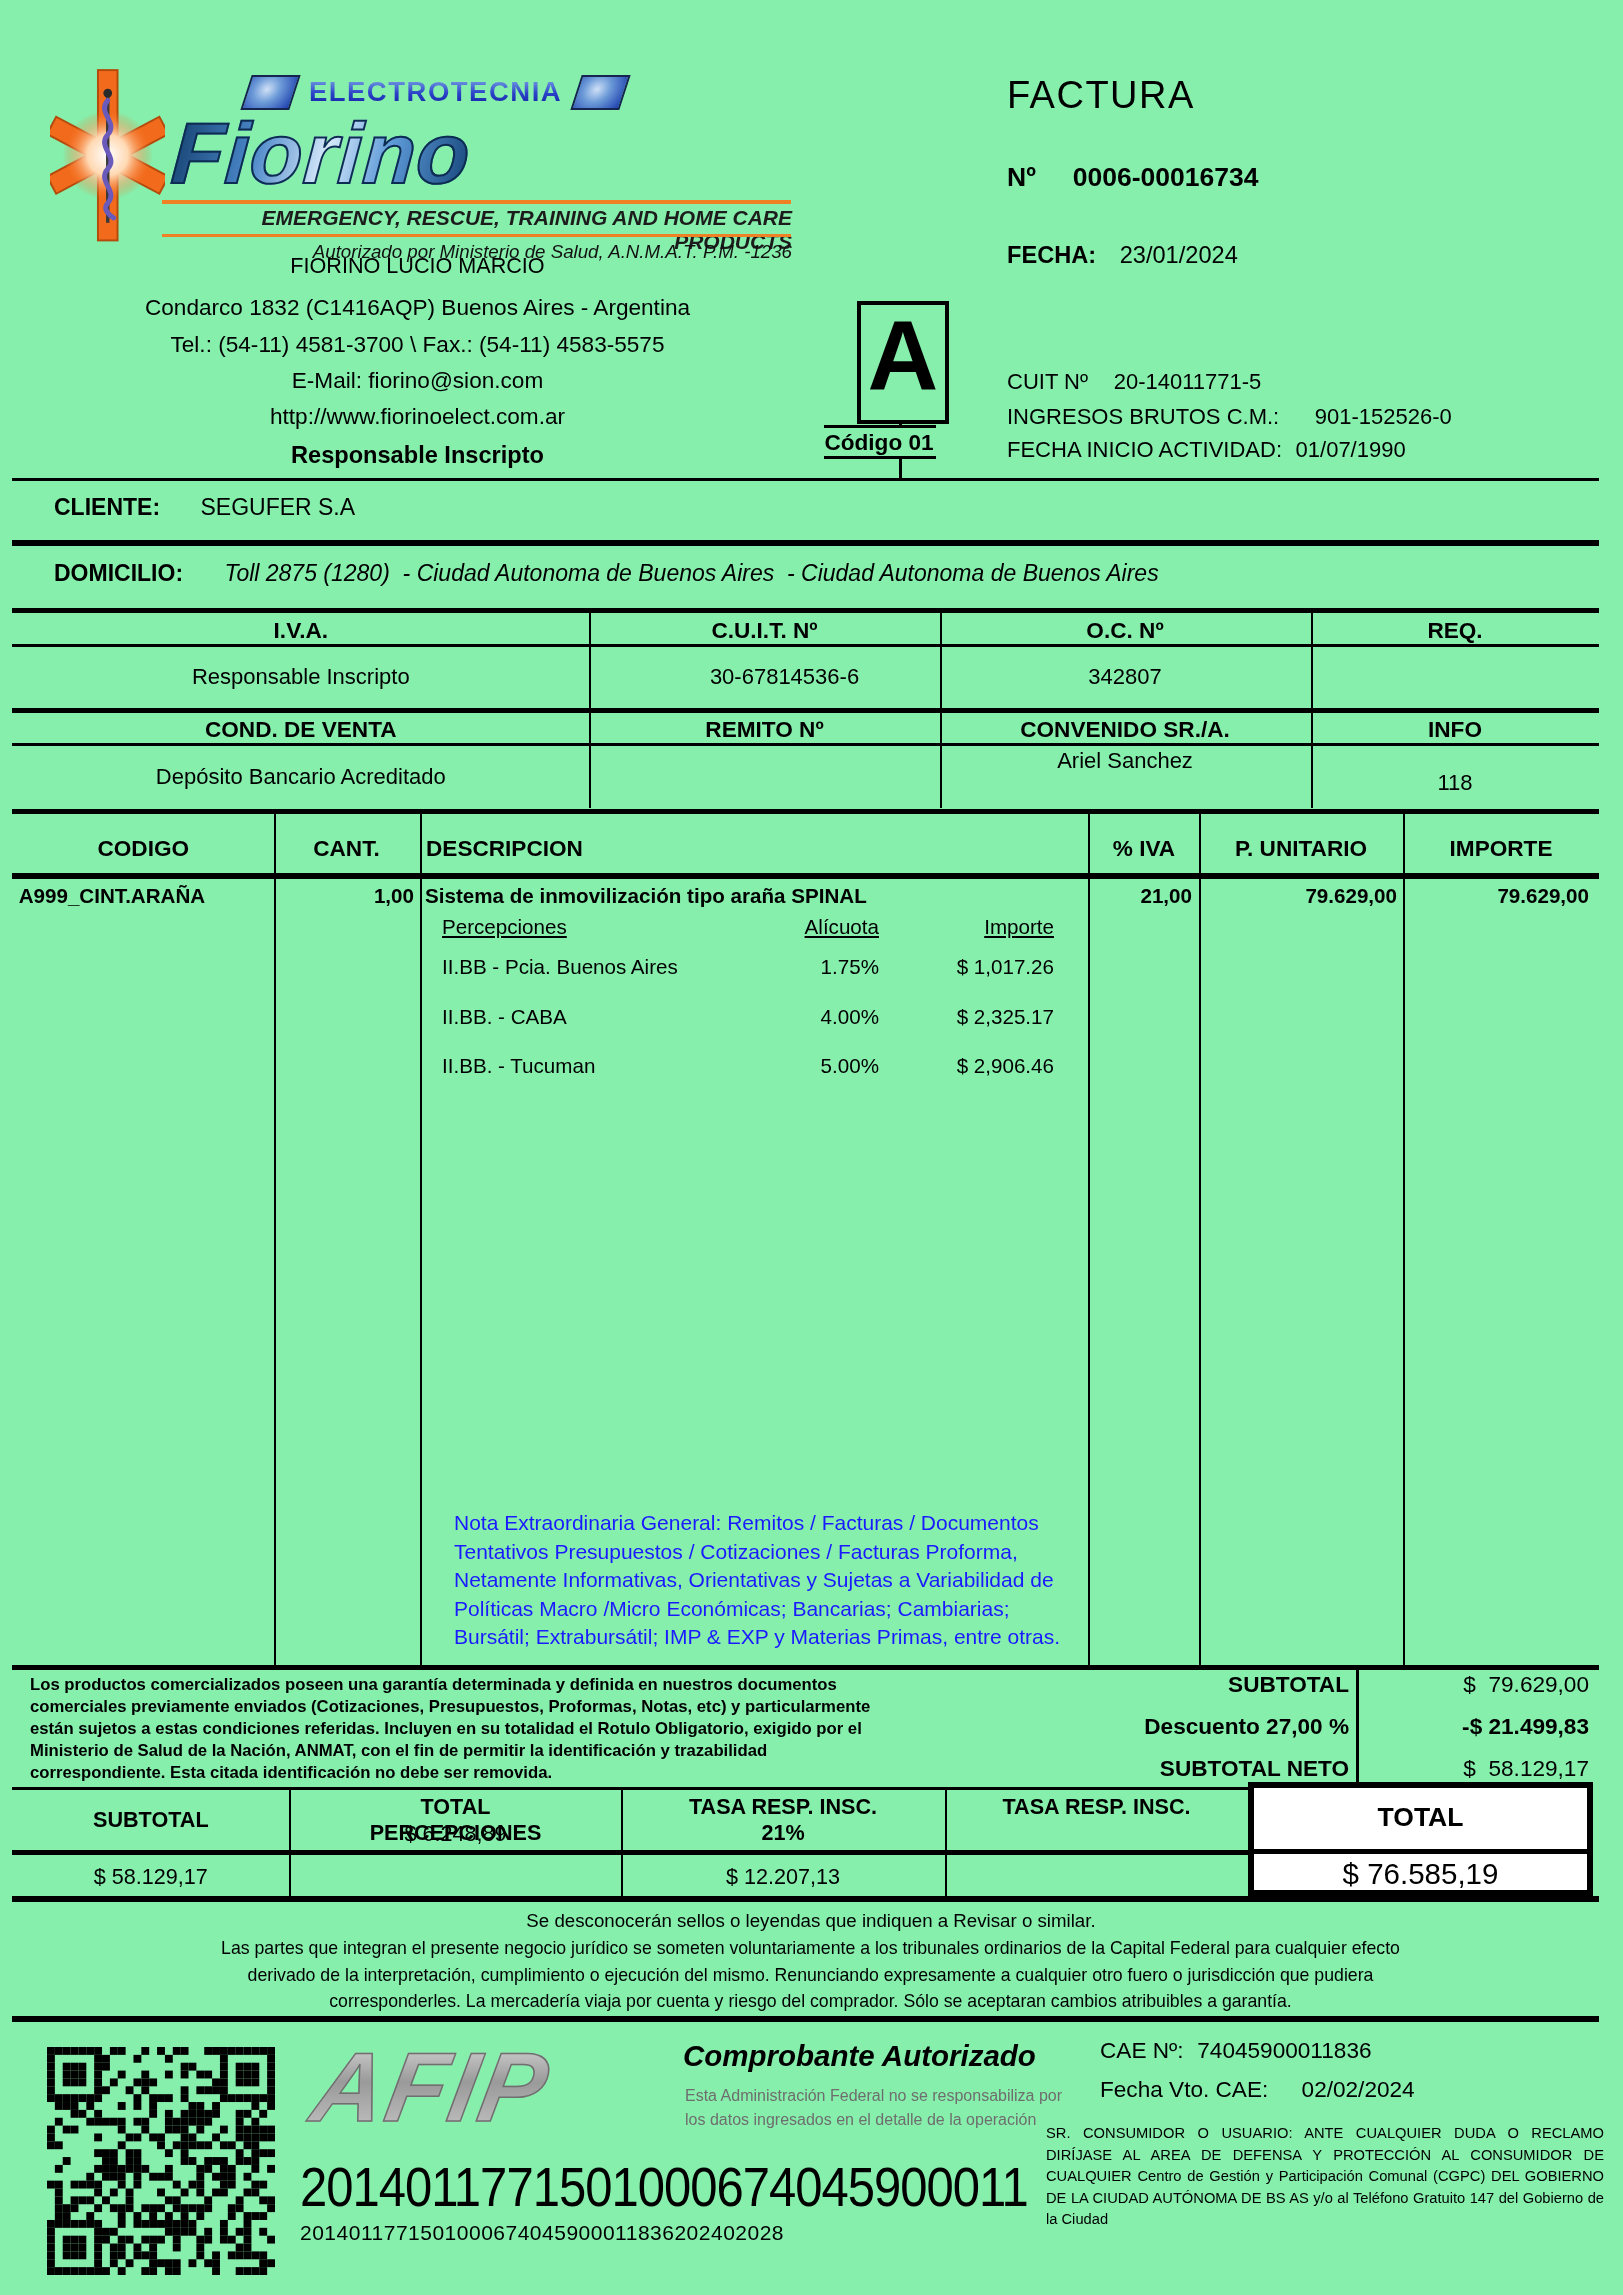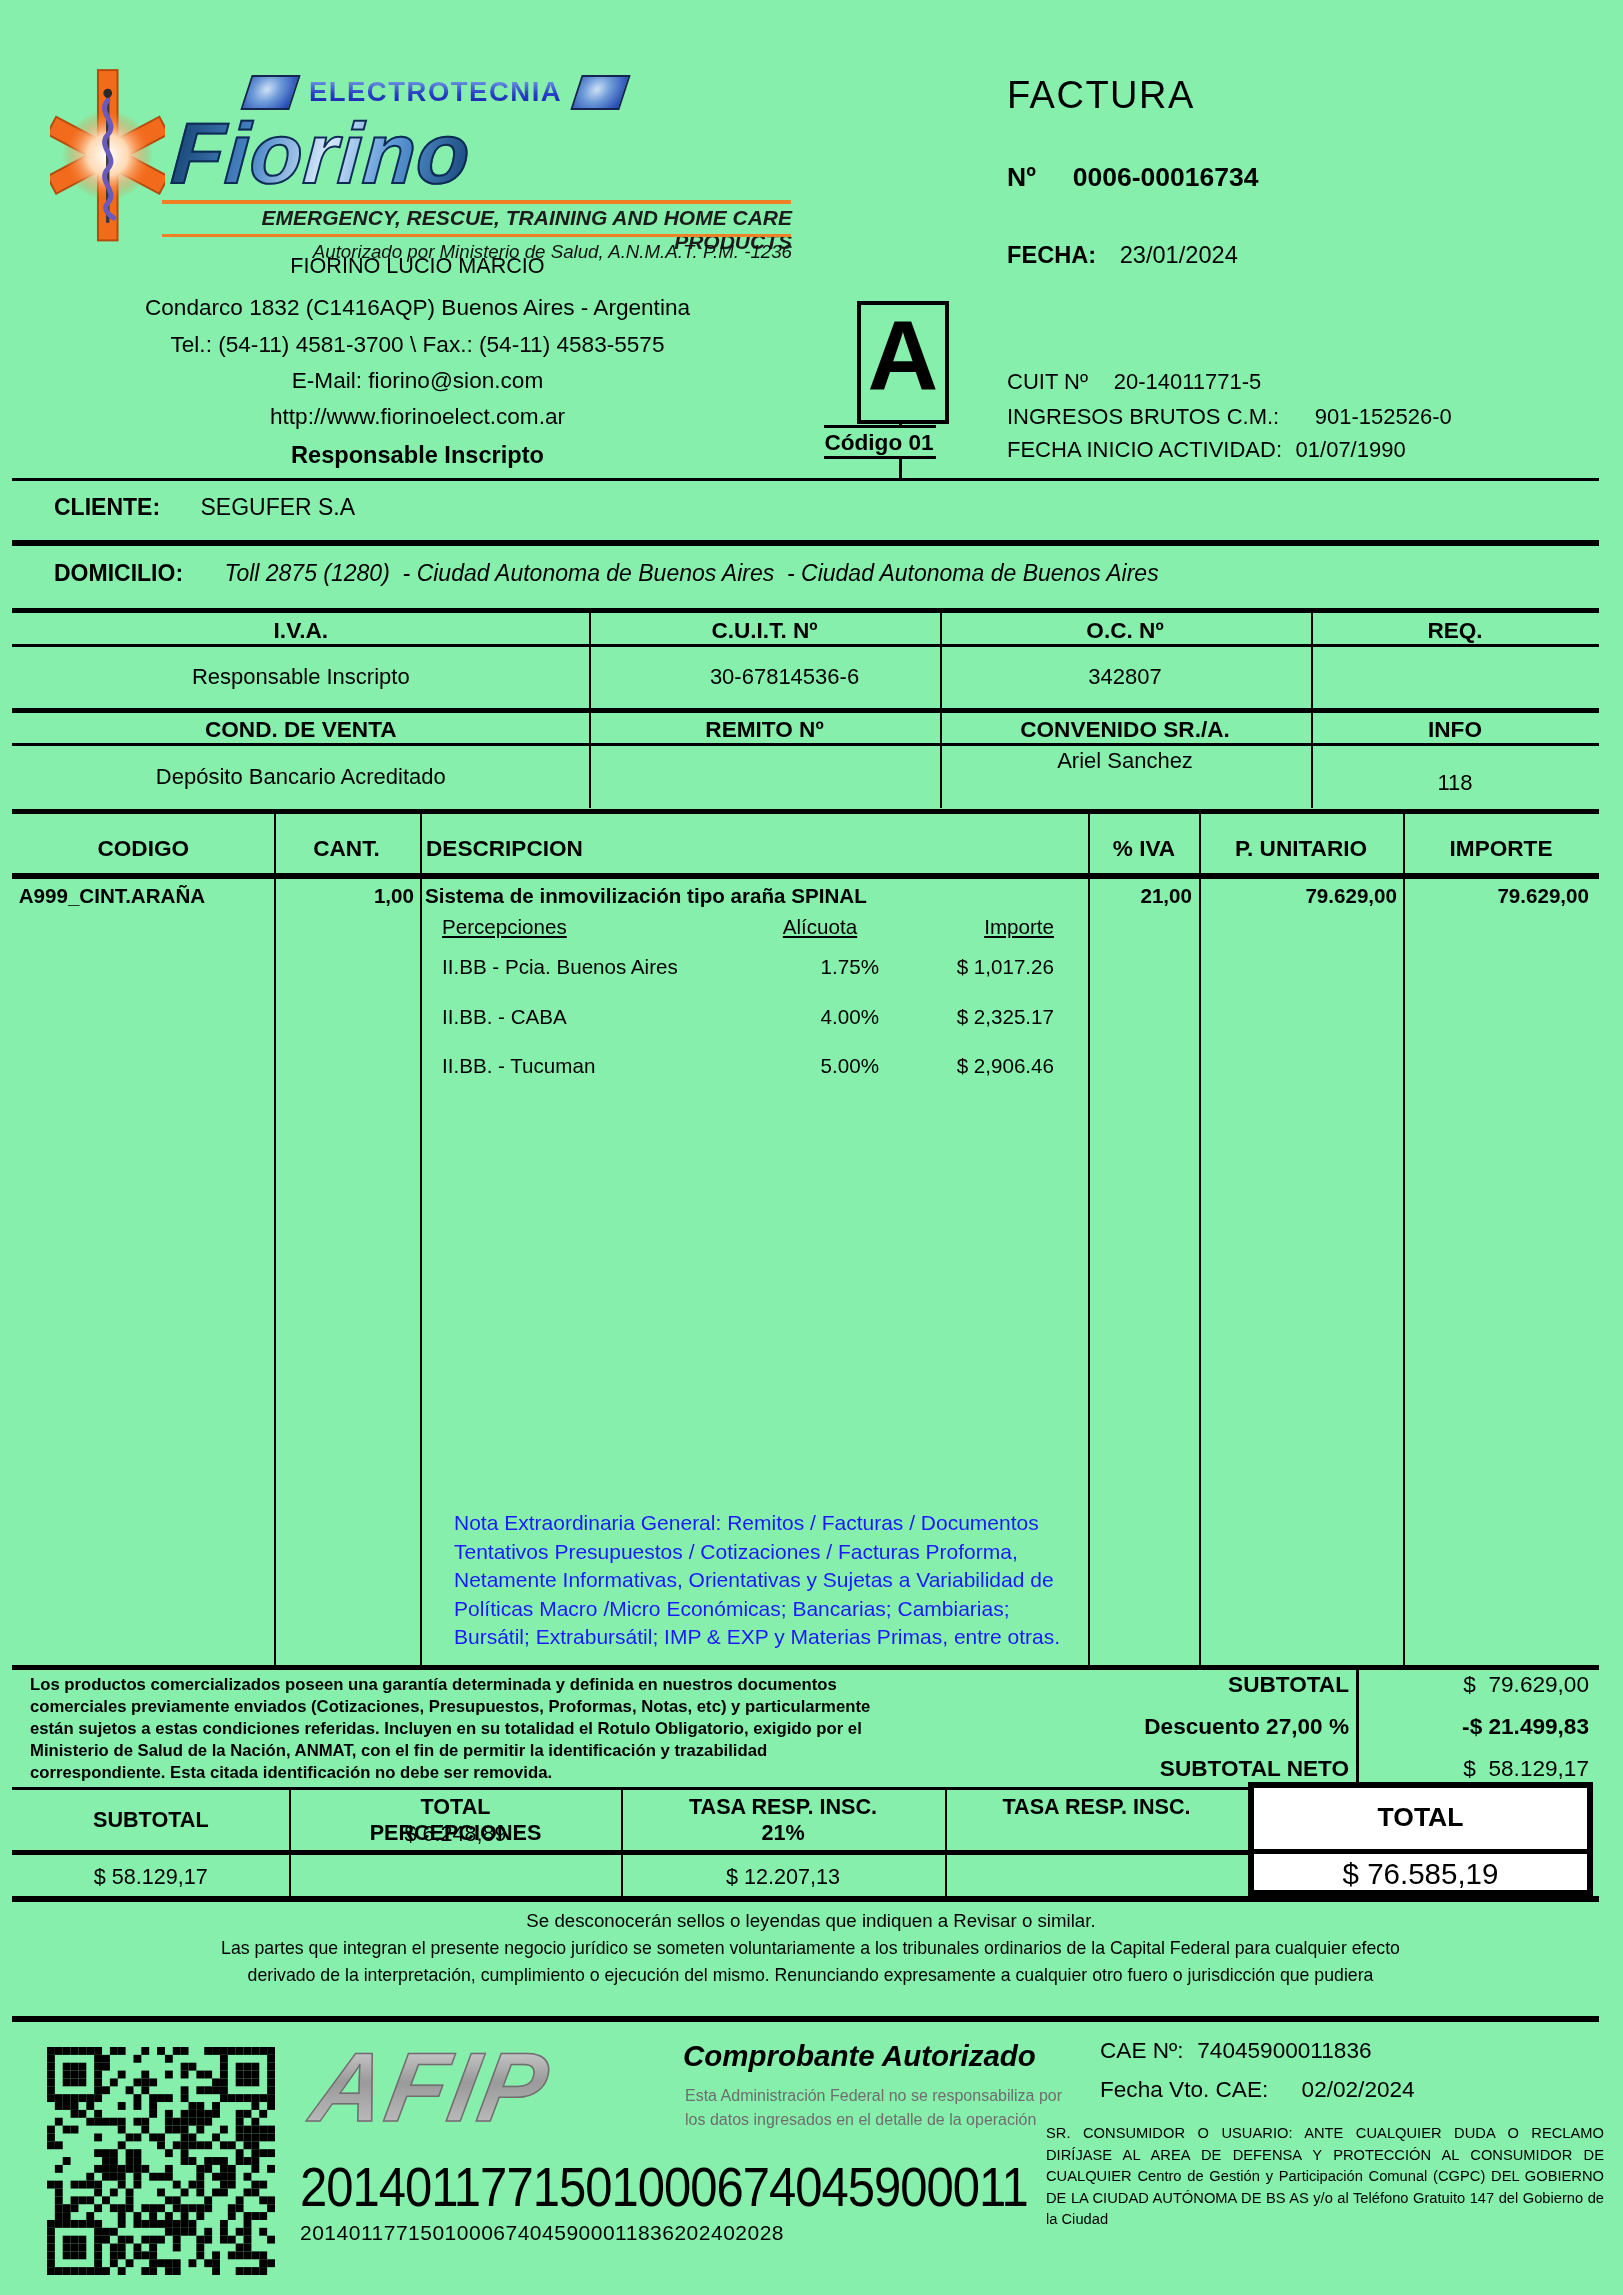--- a/index.html
+++ b/index.html
@@ -173,21 +173,21 @@
   <div class="hline" style="left:12.3px;top:873px;width:1587px;height:5.9px;"></div>
 
   <div class="abs b" style="left:18.7px;top:884px;font-size:20.6px;">A999_CINT.ARAÑA</div>
   <div class="abs b r" style="left:274px;top:884px;width:140px;font-size:20.6px;">1,00</div>
   <div class="abs b" style="left:425px;top:884px;font-size:20.6px;">Sistema de inmovilización tipo araña SPINAL</div>
   <div class="abs b r" style="left:1088px;top:884px;width:104px;font-size:20.6px;">21,00</div>
   <div class="abs b r" style="left:1199px;top:884px;width:198px;font-size:20.6px;">79.629,00</div>
   <div class="abs b r" style="left:1403px;top:884px;width:186px;font-size:20.6px;">79.629,00</div>
 
   <div class="abs u" style="left:442px;top:915px;font-size:20.6px;">Percepciones</div>
-  <div class="abs u r" style="left:761px;top:915px;width:118px;font-size:20.6px;text-align:center;">Alícuota</div>
+  <div class="abs u r" style="left:761px;top:915px;width:118px;font-size:20.6px;">Alícuota</div>
   <div class="abs u r" style="left:941px;top:915px;width:113px;font-size:20.6px;">Importe</div>
 
   <div class="abs" style="left:442px;top:955px;font-size:20.6px;">II.BB - Pcia. Buenos Aires</div>
   <div class="abs r" style="left:761px;top:955px;width:118px;font-size:20.6px;">1.75%</div>
   <div class="abs r" style="left:936px;top:955px;width:118px;font-size:20.6px;">$ 1,017.26</div>
 
   <div class="abs" style="left:442px;top:1005px;font-size:20.6px;">II.BB. - CABA</div>
   <div class="abs r" style="left:761px;top:1005px;width:118px;font-size:20.6px;">4.00%</div>
   <div class="abs r" style="left:936px;top:1005px;width:118px;font-size:20.6px;">$ 2,325.17</div>
 
@@ -248,20 +248,21 @@
 
   <div class="abs" style="left:1248px;top:1782px;width:333px;height:102px;border:6.9px solid #000;background:#fff;">
     <div class="abs b c" style="left:0;top:13.8px;width:100%;font-size:26.5px;">TOTAL</div>
     <div class="hline" style="left:0;top:61px;width:100%;height:4.9px;"></div>
     <div class="abs c" style="left:0;top:69px;width:100%;font-size:29.5px;">$ 76.585,19</div>
   </div>
 
   <div class="abs c" style="left:69px;top:1910px;width:1484px;font-size:18.7px;">Se desconocerán sellos o leyendas que indiquen a Revisar o similar.</div>
   <div class="abs c" style="left:29.5px;top:1938px;width:1562px;font-size:17.7px;">Las partes que integran el presente negocio jurídico se someten voluntariamente a los tribunales ordinarios de la Capital Federal para cualquier efecto</div>
   <div class="abs c" style="left:29.5px;top:1965px;width:1562px;font-size:17.7px;">derivado de la interpretación, cumplimiento o ejecución del mismo. Renunciando expresamente a cualquier otro fuero o jurisdicción que pudiera</div>
+  <div class="abs c" style="left:29.5px;top:1991px;width:1562px;font-size:17.7px;">corresponderles. La mercadería viaja por cuenta y riesgo del comprador. Sólo se aceptaran cambios atribuibles a garantía.</div>
 
   <div class="hline" style="left:12.3px;top:2016px;width:1587px;height:5.9px;"></div>
 
   <div class="abs qr" style="left:47px;top:2047px;width:228px;height:228px;"><svg xmlns="http://www.w3.org/2000/svg" width="228" height="228" viewBox="0 0 464 464">
         <rect x="0" y="0" width="16" height="16"></rect>
         <rect x="16" y="0" width="16" height="16"></rect>
         <rect x="32" y="0" width="16" height="16"></rect>
         <rect x="48" y="0" width="16" height="16"></rect>
         <rect x="64" y="0" width="16" height="16"></rect>
         <rect x="80" y="0" width="16" height="16"></rect>

